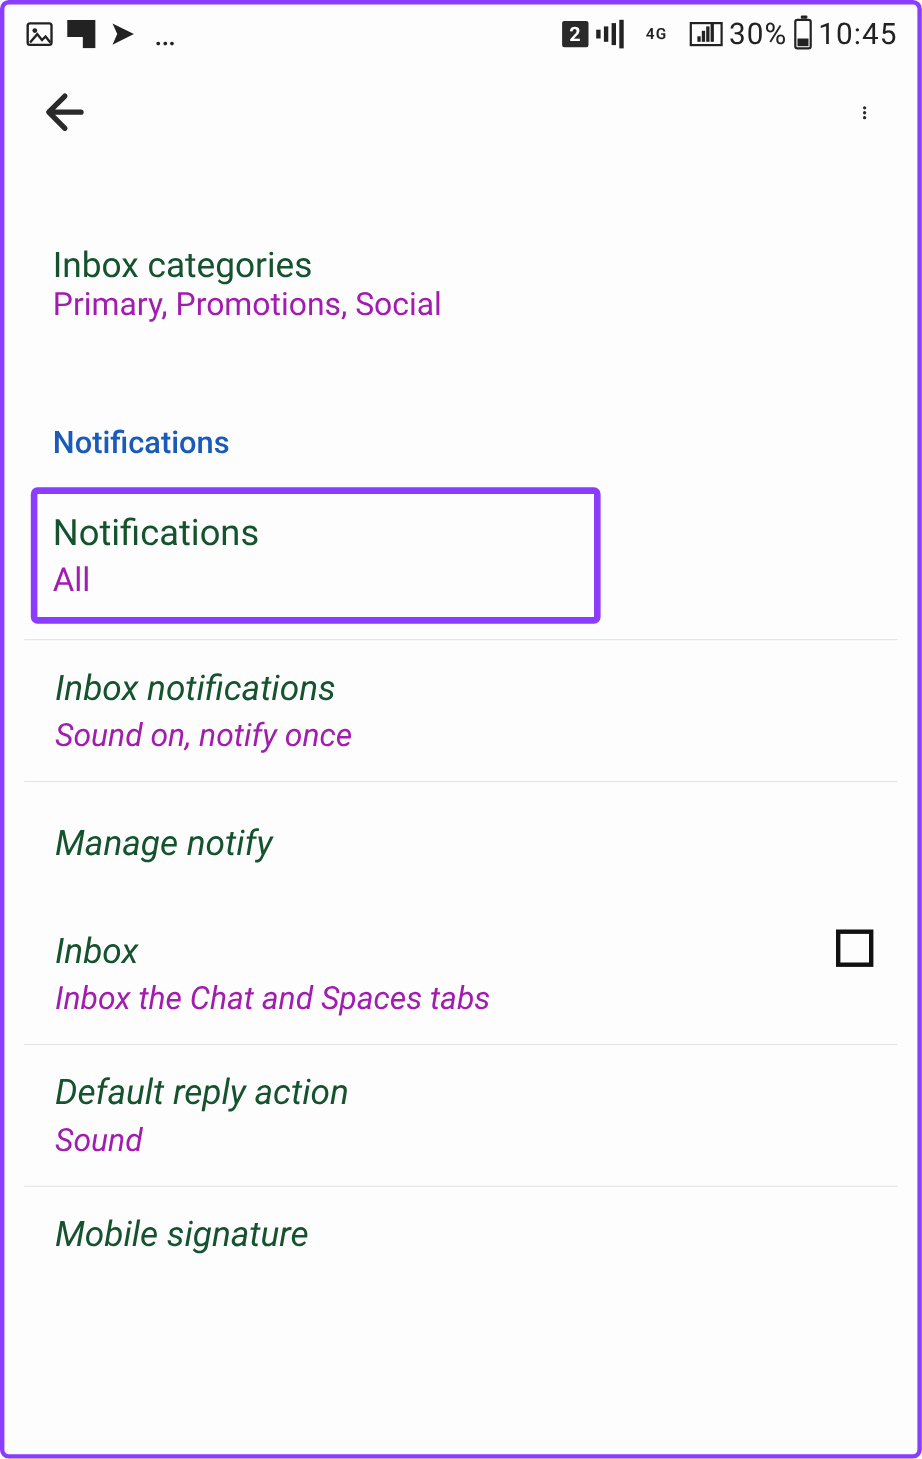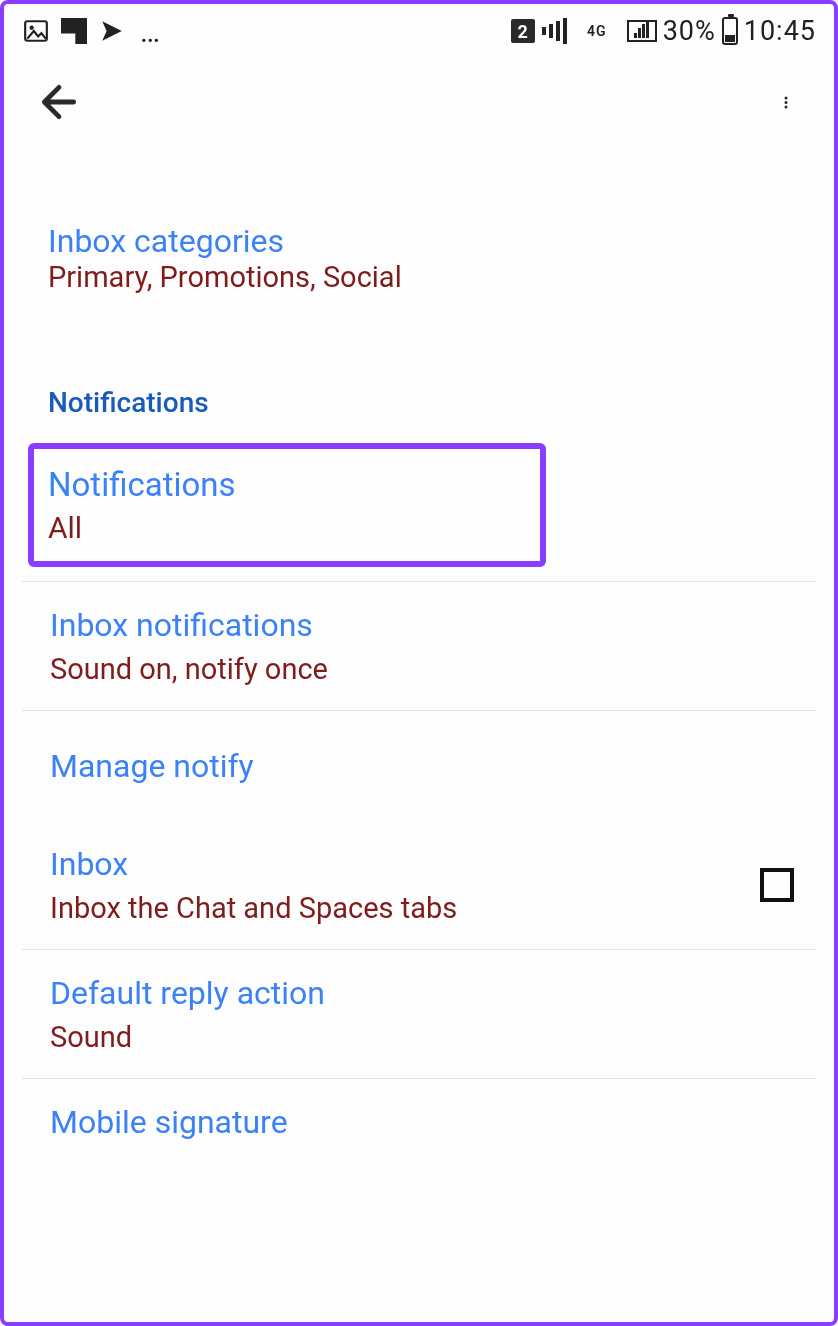--- a/index.html
+++ b/index.html
@@ -30,28 +30,28 @@
       align-items: center;
       padding: 30px 30px 30px 35px;
     }
     .back { width: 40px; height: 40px; display: flex; align-items: center; justify-content: center; cursor: pointer; }
     .menu { width: 30px; height: 40px; display: flex; align-items: center; justify-content: center; cursor: pointer; }
     .content { padding: 0 0 0 0; }
     .row {
       padding: 24px 40px 24px 44px;
       display: flex;
       justify-content: space-between;
-      align-items: center;
       border-bottom: 1px solid #e4e4e5;
       cursor: pointer;
+      font-style: italic;
     }
     .row.no-border { border-bottom: none; }
     .row .text-block { display: flex; flex-direction: column; gap: 8px; }
-    .title { font-size: 32px; color: #3b82f6; font-weight: 400; }
-    .subtitle { font-size: 29px; color: #7f1d1d; font-weight: 400; }
+    .title { font-size: 32px; color: #14532d; font-weight: 400; }
+    .subtitle { font-size: 29px; color: #a21caf; font-weight: 400; }
     .section-header {
       padding: 56px 44px 10px 44px;
       font-size: 28px;
       color: #1a5ab8;
       font-weight: 500;
     }
     .highlight-wrapper {
       margin: 14px 0 0 24px;
       padding: 0;
       width: 518px;

